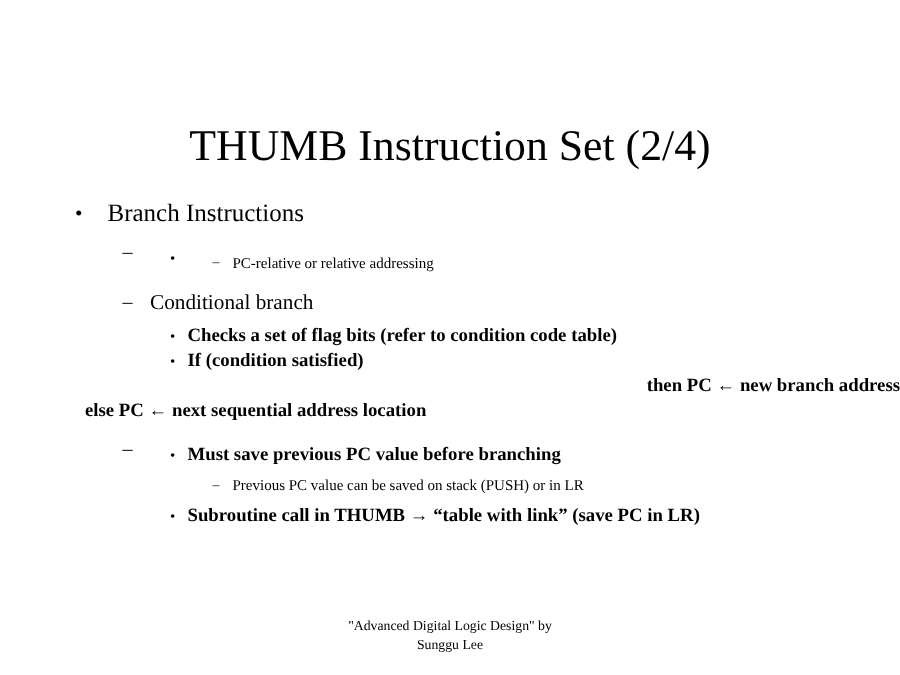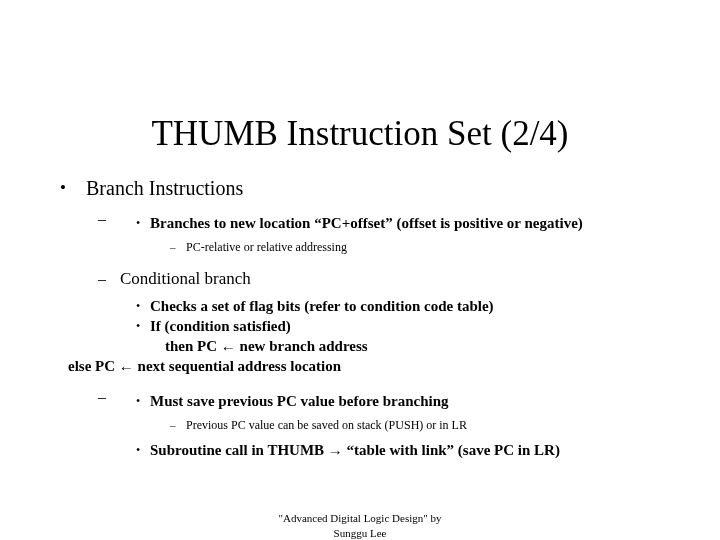--- a/index.html
+++ b/index.html
@@ -14,21 +14,20 @@
     color: #000000;
     overflow: hidden;
     position: relative;
   }
 
   #slide {
     position: absolute;
     inset: 0;
     width: 720px;
     height: 484px;
-    margin-top: 17px;
   }
 
   
   #slide-title {
     position: absolute;
     top: 72px;
     left: 0;
     width: 720px;
     text-align: center;
     font-size: 35px;
@@ -116,21 +115,21 @@
     font-size: 11px;
   }
 
   
   .cont {
     font-size: 15px;
     line-height: 20px;
     font-weight: bold;
     white-space: pre;
   }
-  .cont-then { padding-left: 165px; }
+  .cont-then { padding-left: 165px; text-align: right; }
   .cont-else { padding-left: 68px; }
 
   .gap-sm { height: 6px; }
   .gap-md { height: 9px; }
   .gap-lg { height: 11px; }
 
   
   #footer {
     position: absolute;
     top: 494px;
@@ -159,21 +158,20 @@
     </div>
 
     <div class="row lvl2">
       <span class="bullet">–</span>
     </div>
 
     <div class="gap-sm"></div>
 
     <div class="row lvl3">
       <span class="bullet">•</span>
-      <span class="txt">Branches to new location “PC+offset” (offset is positive or negative)</span>
     </div>
 
     <div class="gap-sm"></div>
 
     <div class="row lvl4">
       <span class="bullet">–</span>
       <span class="txt">PC-relative or relative addressing</span>
     </div>
 
     <div class="gap-lg"></div>

